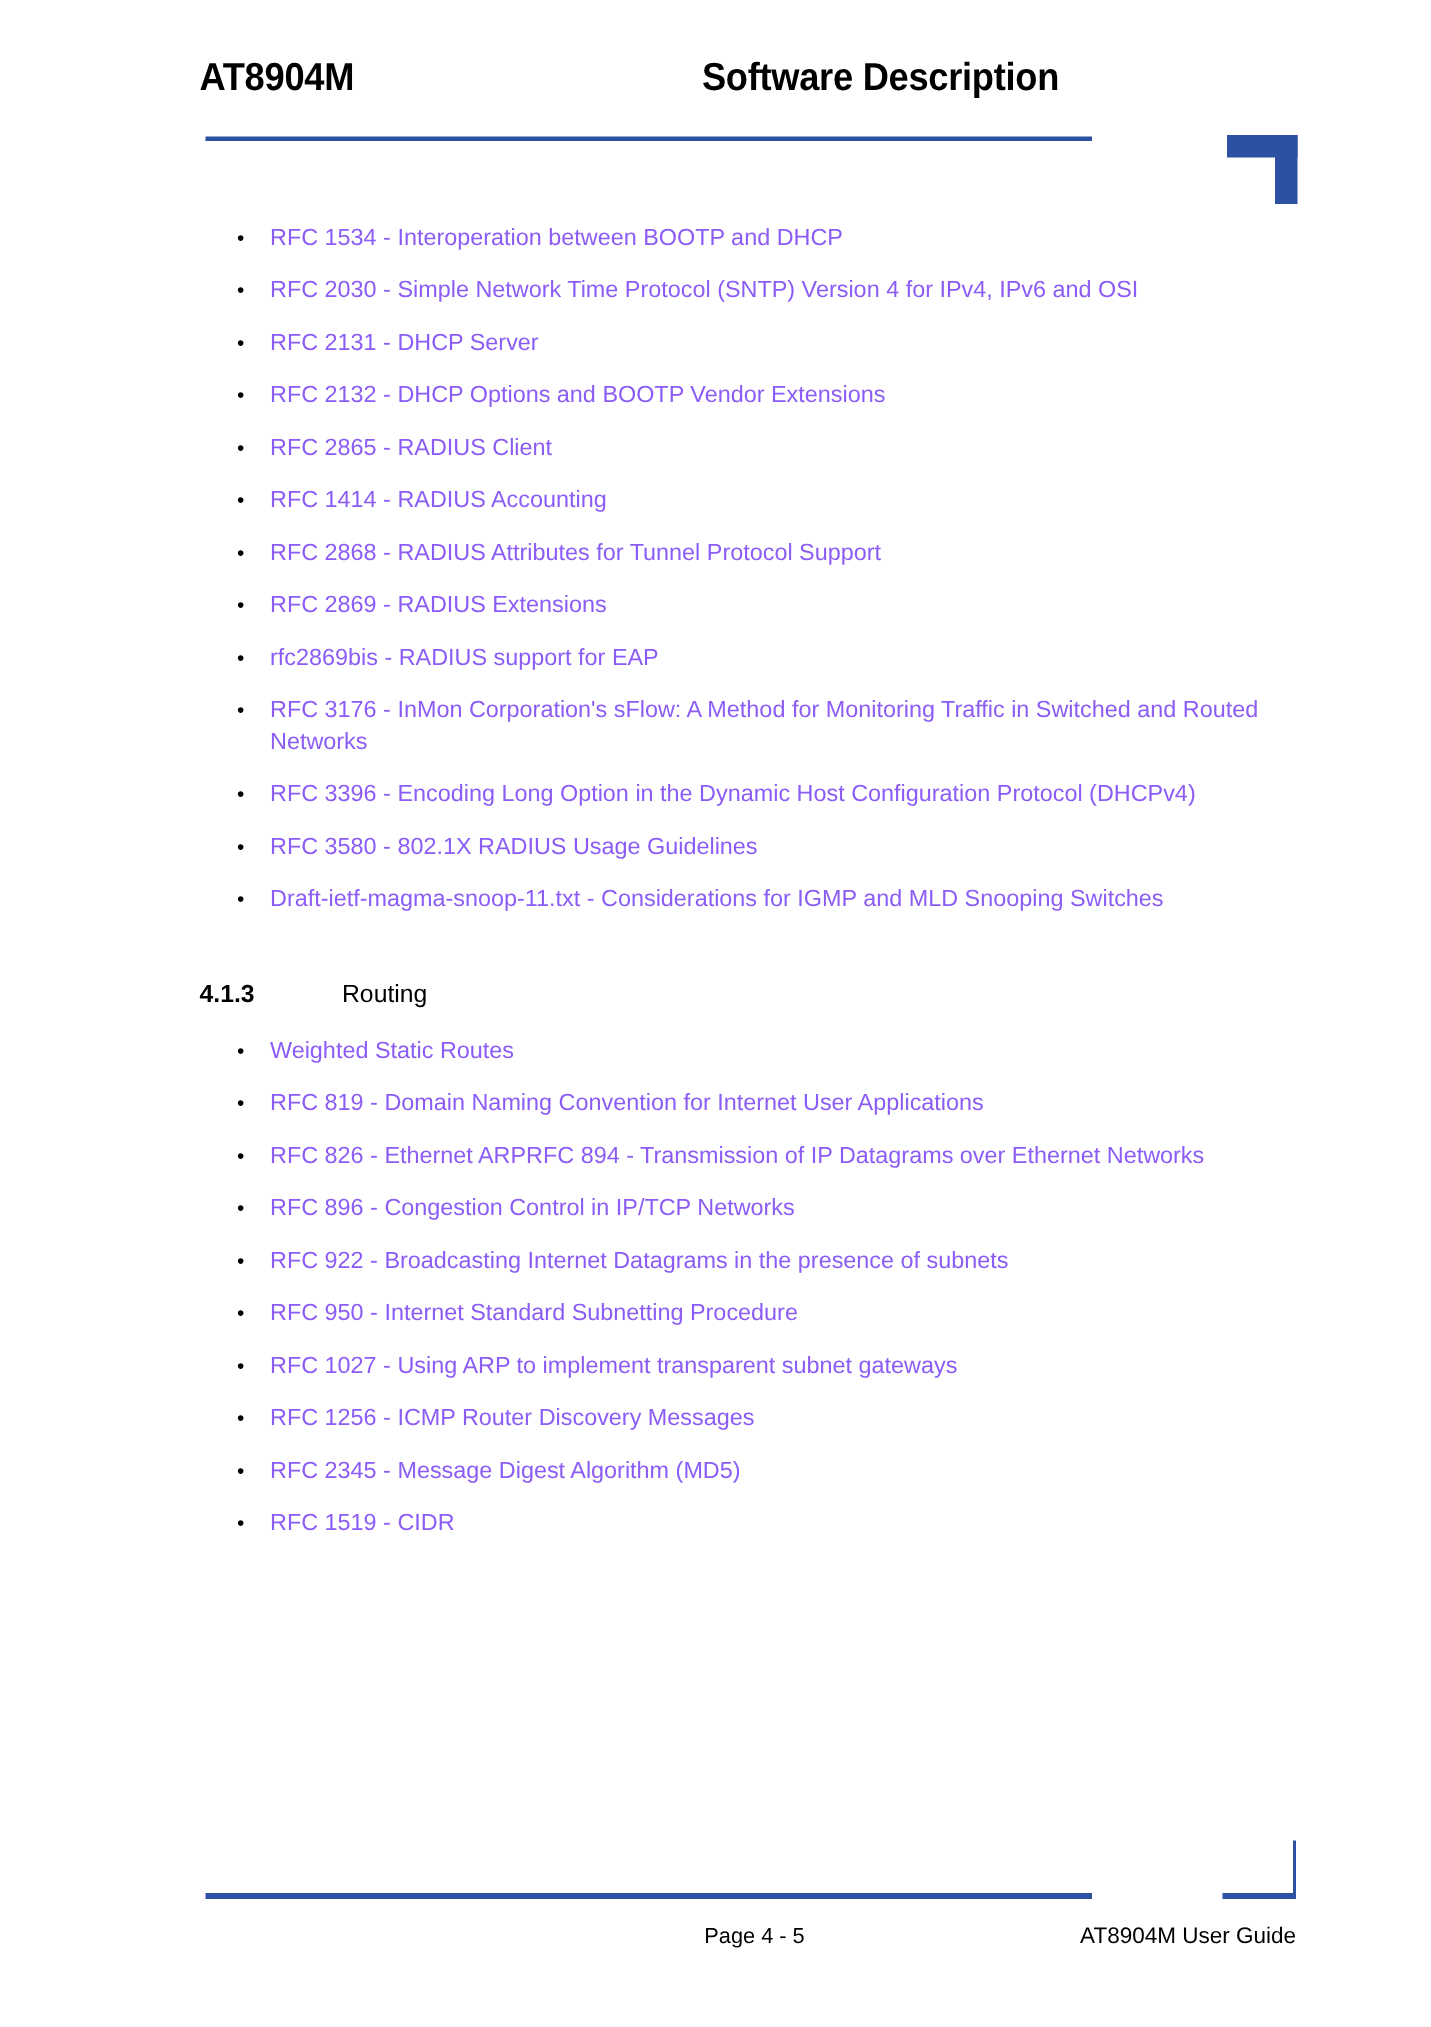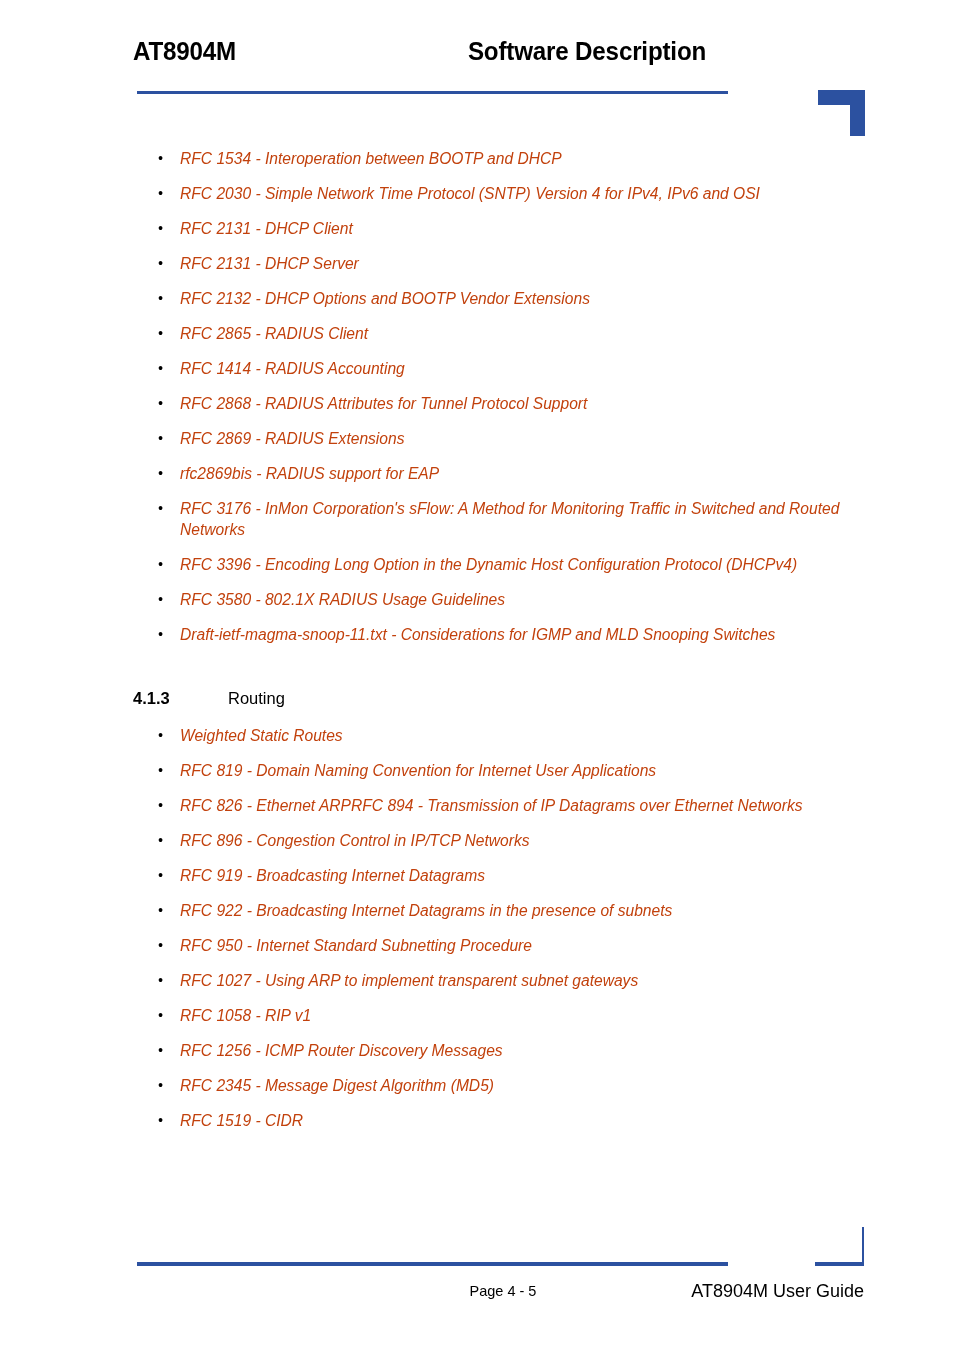--- a/index.html
+++ b/index.html
@@ -98,23 +98,22 @@
     list-style: none;
     margin: 0;
     padding: 0;
   }
   li.bullet-item {
     position: relative;
     margin: 0 0 14px 0;
     padding: 0 90px 0 180px;
     font-size: 15.6px;
     line-height: 21px;
-    color: #c2410c;
+    color: #8b5cf6;
     text-align: left;
-    font-style: italic;
   }
   li.bullet-item.justify {
     text-align: justify;
   }
   li.bullet-item.justify > .bullet-text {
     display: block;
   }
   li.bullet-item::before {
     content: "\2022";
     position: absolute;
@@ -184,21 +183,21 @@
     width: 954px;
     text-align: center;
     font-size: 14.5px;
     line-height: 20px;
     transform: translateX(26px);
   }
   .footer-doc-name {
     position: absolute;
     right: 90px;
     top: 1281px;
-    font-size: 18px;
+    font-size: 15px;
     line-height: 20px;
     white-space: nowrap;
   }
 </style>
 </head>
 <body>
 
 <div class="page">
 
   <div class="page-header">
@@ -209,21 +208,20 @@
       <div class="bar-h"></div>
       <div class="bar-v"></div>
     </div>
   </div>
 
   <div class="content">
 
     <ul class="bullet-list" id="protocol-list">
         <li class="bullet-item"><span class="bullet-text">RFC 1534 - Interoperation between BOOTP and DHCP</span></li>
         <li class="bullet-item"><span class="bullet-text">RFC 2030 - Simple Network Time Protocol (SNTP) Version 4 for IPv4, IPv6 and OSI</span></li>
-        <li class="bullet-item"><span class="bullet-text">RFC 2131 - DHCP Client</span></li>
         <li class="bullet-item"><span class="bullet-text">RFC 2131 - DHCP Server</span></li>
         <li class="bullet-item"><span class="bullet-text">RFC 2132 - DHCP Options and BOOTP Vendor Extensions</span></li>
         <li class="bullet-item"><span class="bullet-text">RFC 2865 - RADIUS Client</span></li>
         <li class="bullet-item"><span class="bullet-text">RFC 1414 - RADIUS Accounting</span></li>
         <li class="bullet-item"><span class="bullet-text">RFC 2868 - RADIUS Attributes for Tunnel Protocol Support</span></li>
         <li class="bullet-item"><span class="bullet-text">RFC 2869 - RADIUS Extensions</span></li>
         <li class="bullet-item"><span class="bullet-text">rfc2869bis - RADIUS support for EAP</span></li>
         <li class="bullet-item"><span class="bullet-text">RFC 3176 - InMon Corporation's sFlow: A Method for Monitoring Traffic in Switched and Routed Networks</span></li>
         <li class="bullet-item justify">
           <span class="bullet-text">RFC 3396 - Encoding Long Option in the Dynamic Host Configuration Protocol (DHCPv4)</span>
@@ -241,25 +239,23 @@
 
     <div class="gap-after-heading"></div>
 
     <ul class="bullet-list" id="routing-list">
         <li class="bullet-item"><span class="bullet-text">Weighted Static Routes</span></li>
         <li class="bullet-item"><span class="bullet-text">RFC 819 - Domain Naming Convention for Internet User Applications</span></li>
         <li class="bullet-item justify">
           <span class="bullet-text">RFC 826 - Ethernet ARPRFC 894 - Transmission of IP Datagrams over Ethernet Networks</span>
         </li>
         <li class="bullet-item"><span class="bullet-text">RFC 896 - Congestion Control in IP/TCP Networks</span></li>
-        <li class="bullet-item"><span class="bullet-text">RFC 919 - Broadcasting Internet Datagrams</span></li>
         <li class="bullet-item"><span class="bullet-text">RFC 922 - Broadcasting Internet Datagrams in the presence of subnets</span></li>
         <li class="bullet-item"><span class="bullet-text">RFC 950 - Internet Standard Subnetting Procedure</span></li>
         <li class="bullet-item"><span class="bullet-text">RFC 1027 - Using ARP to implement transparent subnet gateways</span></li>
-        <li class="bullet-item"><span class="bullet-text">RFC 1058 - RIP v1</span></li>
         <li class="bullet-item"><span class="bullet-text">RFC 1256 - ICMP Router Discovery Messages</span></li>
         <li class="bullet-item"><span class="bullet-text">RFC 2345 - Message Digest Algorithm (MD5)</span></li>
         <li class="bullet-item"><span class="bullet-text">RFC 1519 - CIDR</span></li>
       </ul>
 
   </div>
 
   <div>
     <div class="footer-rule-main"></div>
     <div class="footer-rule-right"></div>

